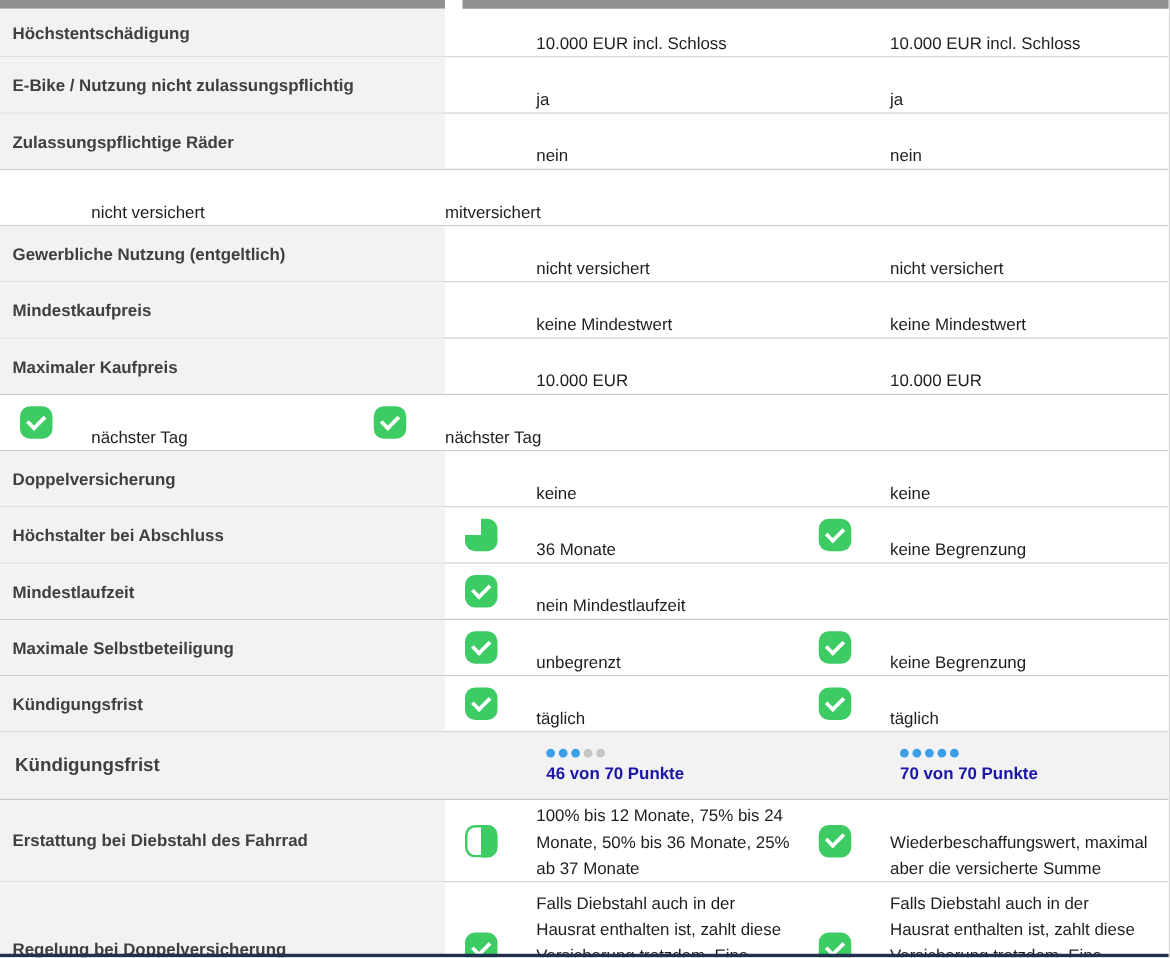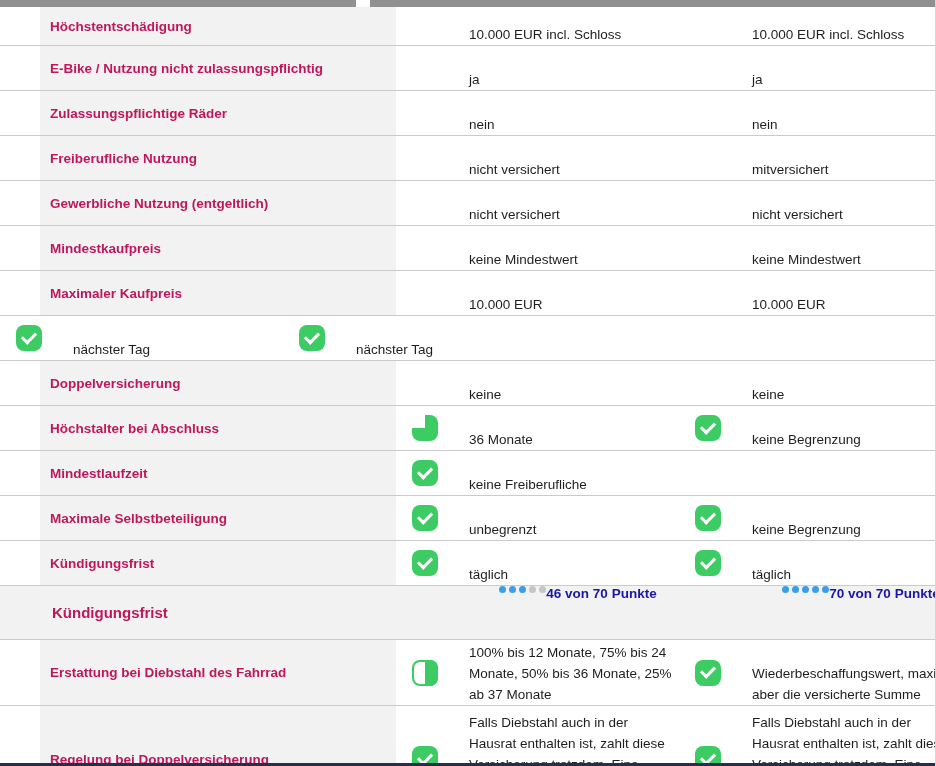--- a/index.html
+++ b/index.html
@@ -20,21 +20,21 @@
   .topbar-right { flex: 1;      background: #909090; }
 
   .row { display: flex; min-height: 45px; border-bottom: 1px solid #cbcbcb; background: #fff; }
   .row-first { min-height: 39px; }
 
   .label-cell {
     width: 356px; flex-shrink: 0;
     background: #f2f2f2;
     display: flex; align-items: center;
     padding: 4px 12px 4px 10px;
-    font-weight: bold; font-size: 13.5px; color: #be185d; margin-left: 40px;
+    font-weight: bold; font-size: 13.5px; color: #404040;
   }
   .gap { width: 14px; flex-shrink: 0; }
 
   .value-cell {
     width: 283px; flex-shrink: 0;
     display: flex; align-items: flex-end;
     padding-right: 14px;
     font-size: 13.5px; color: #1e1e1e;
   }
 
@@ -54,21 +54,21 @@
     background: conic-gradient(#3dcb64 0 180deg, #ffffff 180deg);
     box-shadow: inset 0 0 0 2px #3dcb64;
   }
   .icon[data-icon="none"] { visibility: hidden; }
 
   .value-text { margin-left: 31px; line-height: 21px; }
 
   
   .section-row { background: #f2f2f2; min-height: 54px; }
   .section-row .label-cell { background: transparent; font-size: 15px; padding-left: 12px; }
-  .score-cell { flex-direction: row; align-items: flex-start; justify-content: center; padding-left: 67px; }
+  .score-cell { flex-direction: column; align-items: flex-start; justify-content: center; padding-left: 67px; }
   .dots { display: flex; gap: 3px; margin-bottom: 5px; }
   .dot { width: 7px; height: 7px; border-radius: 50%; }
   .dot[data-state="filled"] { background: #3b9fe8; }
   .dot[data-state="empty"]  { background: #c6c6c6; }
   .score-text { font-weight: bold; color: #1a16a8; font-size: 13.5px; }
 
   .row-erstattung { min-height: 66px; }
   .row-last { min-height: 106px; border-bottom: none; }
   .row-last .value-text { align-self: flex-start; margin-top: 6px; }
 
@@ -121,21 +121,20 @@
       <span class="icon" data-icon="none"></span>
       <span class="value-text">nein</span>
     </div>
     <div class="value-cell">
       <span class="icon" data-icon="none"></span>
       <span class="value-text">nein</span>
     </div>
   </div>
 
   <div class="row">
-    <div class="label-cell">Freiberufliche Nutzung</div>
     <div class="gap"></div>
     <div class="value-cell">
       <span class="icon" data-icon="none"></span>
       <span class="value-text">nicht versichert</span>
     </div>
     <div class="value-cell">
       <span class="icon" data-icon="none"></span>
       <span class="value-text">mitversichert</span>
     </div>
   </div>
@@ -215,21 +214,21 @@
       <span class="icon" data-icon="check"></span>
       <span class="value-text">keine Begrenzung</span>
     </div>
   </div>
 
   <div class="row">
     <div class="label-cell">Mindestlaufzeit</div>
     <div class="gap"></div>
     <div class="value-cell">
       <span class="icon" data-icon="check"></span>
-      <span class="value-text">keine Freiberufliche</span>
+      <span class="value-text">nein Mindestlaufzeit</span>
     </div>
   </div>
 
   <div class="row">
     <div class="label-cell">Maximale Selbstbeteiligung</div>
     <div class="gap"></div>
     <div class="value-cell">
       <span class="icon" data-icon="check"></span>
       <span class="value-text">unbegrenzt</span>
     </div>

